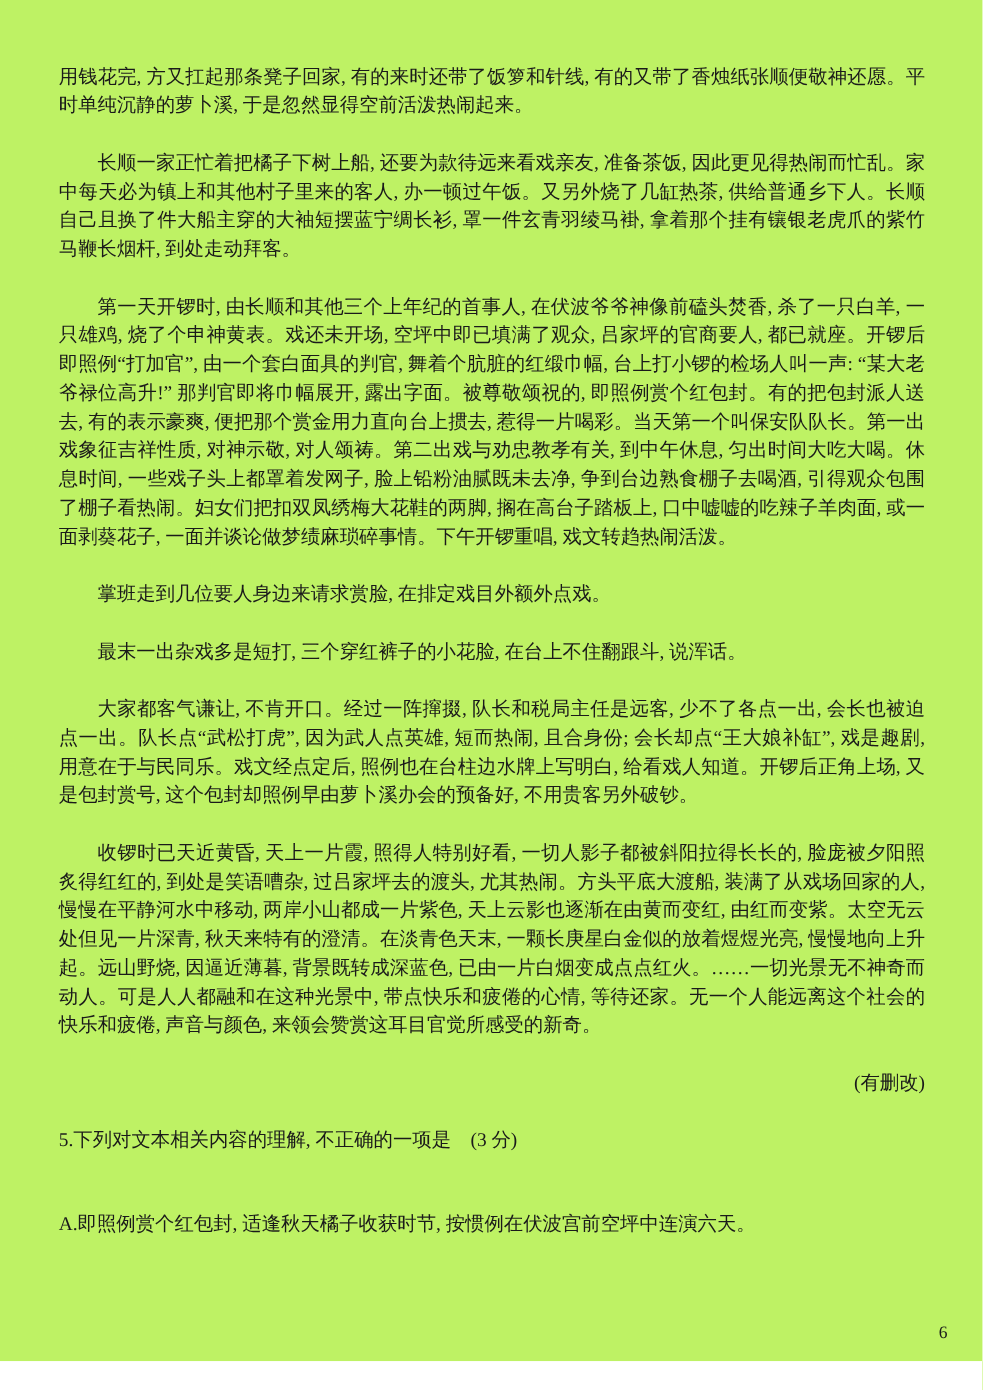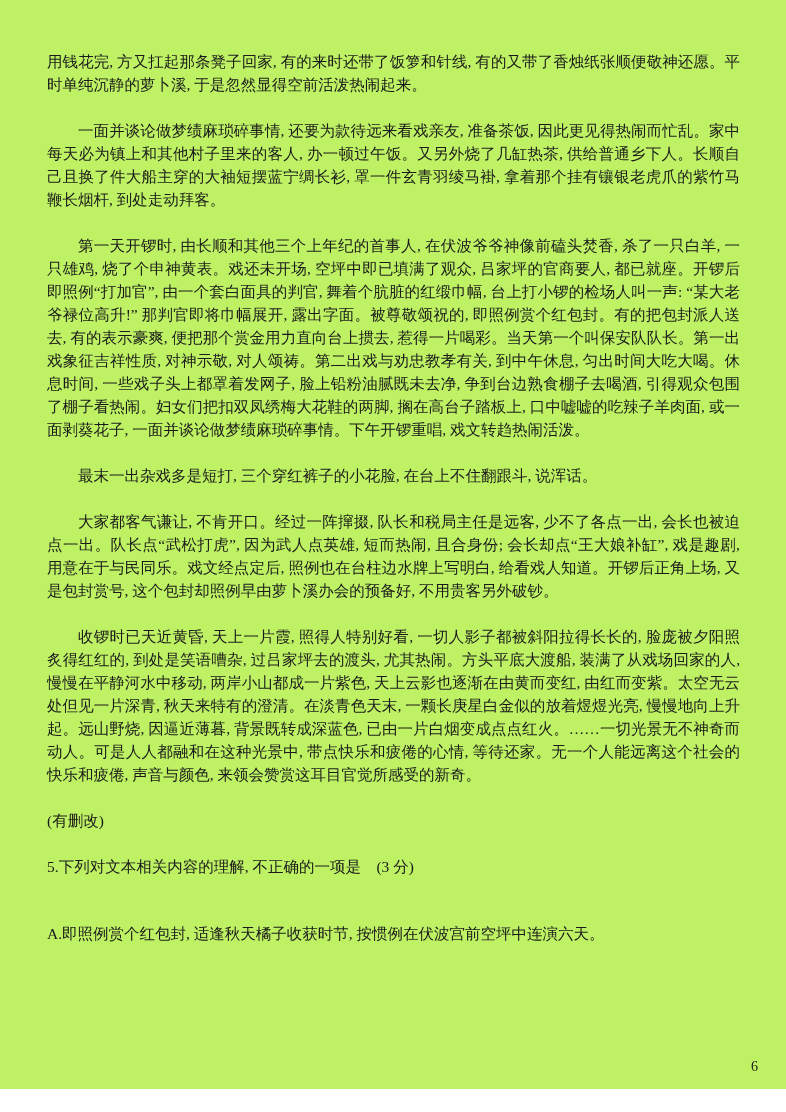--- a/index.html
+++ b/index.html
@@ -22,41 +22,42 @@
   }
   .para {
     margin: 0 0 23px 0;
     line-height: 23px;
     text-align: justify;
   }
   .para.indent {
     text-indent: 2em;
   }
   .para.align-right {
-    text-align: left;
+    text-align: right;
   }
   .para.gap-xs { margin-top: 8px; }
   .para.gap-md { margin-top: 21px; }
   .para.gap-lg { margin-top: 44px; }
   .page-number {
     position: absolute;
     right: 28px;
     bottom: 14px;
     font-size: 14px;
     color: #1a1a1a;
   }
 </style>
 </head>
 <body>
 
 <div class="page">
   <div>
       <p class="para">用钱花完, 方又扛起那条凳子回家, 有的来时还带了饭箩和针线, 有的又带了香烛纸张顺便敬神还愿。平时单纯沉静的萝卜溪, 于是忽然显得空前活泼热闹起来。</p>
-      <p class="para indent">一面并谈论做梦绩麻琐碎事情, 还要为款待远来看戏亲友, 准备茶饭, 因此更见得热闹而忙乱。家中每天必为镇上和其他村子里来的客人, 办一顿过午饭。又另外烧了几缸热茶, 供给普通乡下人。长顺自己且换了件大船主穿的大袖短摆蓝宁绸长衫, 罩一件玄青羽绫马褂, 拿着那个挂有镶银老虎爪的紫竹马鞭长烟杆, 到处走动拜客。</p>
+      <p class="para indent">长顺一家正忙着把橘子下树上船, 还要为款待远来看戏亲友, 准备茶饭, 因此更见得热闹而忙乱。家中每天必为镇上和其他村子里来的客人, 办一顿过午饭。又另外烧了几缸热茶, 供给普通乡下人。长顺自己且换了件大船主穿的大袖短摆蓝宁绸长衫, 罩一件玄青羽绫马褂, 拿着那个挂有镶银老虎爪的紫竹马鞭长烟杆, 到处走动拜客。</p>
       <p class="para indent">第一天开锣时, 由长顺和其他三个上年纪的首事人, 在伏波爷爷神像前磕头焚香, 杀了一只白羊, 一只雄鸡, 烧了个申神黄表。戏还未开场, 空坪中即已填满了观众, 吕家坪的官商要人, 都已就座。开锣后即照例“打加官”, 由一个套白面具的判官, 舞着个肮脏的红缎巾幅, 台上打小锣的检场人叫一声: “某大老爷禄位高升!” 那判官即将巾幅展开, 露出字面。被尊敬颂祝的, 即照例赏个红包封。有的把包封派人送去, 有的表示豪爽, 便把那个赏金用力直向台上掼去, 惹得一片喝彩。当天第一个叫保安队队长。第一出戏象征吉祥性质, 对神示敬, 对人颂祷。第二出戏与劝忠教孝有关, 到中午休息, 匀出时间大吃大喝。休息时间, 一些戏子头上都罩着发网子, 脸上铅粉油腻既未去净, 争到台边熟食棚子去喝酒, 引得观众包围了棚子看热闹。妇女们把扣双凤绣梅大花鞋的两脚, 搁在高台子踏板上, 口中嘘嘘的吃辣子羊肉面, 或一面剥葵花子, 一面并谈论做梦绩麻琐碎事情。下午开锣重唱, 戏文转趋热闹活泼。</p>
+      <p class="para indent">掌班走到几位要人身边来请求赏脸, 在排定戏目外额外点戏。</p>
       <p class="para indent">最末一出杂戏多是短打, 三个穿红裤子的小花脸, 在台上不住翻跟斗, 说浑话。</p>
       <p class="para indent">大家都客气谦让, 不肯开口。经过一阵撺掇, 队长和税局主任是远客, 少不了各点一出, 会长也被迫点一出。队长点“武松打虎”, 因为武人点英雄, 短而热闹, 且合身份; 会长却点“王大娘补缸”, 戏是趣剧, 用意在于与民同乐。戏文经点定后, 照例也在台柱边水牌上写明白, 给看戏人知道。开锣后正角上场, 又是包封赏号, 这个包封却照例早由萝卜溪办会的预备好, 不用贵客另外破钞。</p>
       <p class="para indent gap-xs">收锣时已天近黄昏, 天上一片霞, 照得人特别好看, 一切人影子都被斜阳拉得长长的, 脸庞被夕阳照炙得红红的, 到处是笑语嘈杂, 过吕家坪去的渡头, 尤其热闹。方头平底大渡船, 装满了从戏场回家的人, 慢慢在平静河水中移动, 两岸小山都成一片紫色, 天上云影也逐渐在由黄而变红, 由红而变紫。太空无云处但见一片深青, 秋天来特有的澄清。在淡青色天末, 一颗长庚星白金似的放着煜煜光亮, 慢慢地向上升起。远山野烧, 因逼近薄暮, 背景既转成深蓝色, 已由一片白烟变成点点红火。……一切光景无不神奇而动人。可是人人都融和在这种光景中, 带点快乐和疲倦的心情, 等待还家。无一个人能远离这个社会的快乐和疲倦, 声音与颜色, 来领会赞赏这耳目官觉所感受的新奇。</p>
       <p class="para align-right">(有删改)</p>
       <p class="para gap-md">5.下列对文本相关内容的理解, 不正确的一项是　(3 分)</p>
       <p class="para gap-lg">A.即照例赏个红包封, 适逢秋天橘子收获时节, 按惯例在伏波宫前空坪中连演六天。</p>
     </div>
   <div class="page-number">6</div>
 </div>
 

